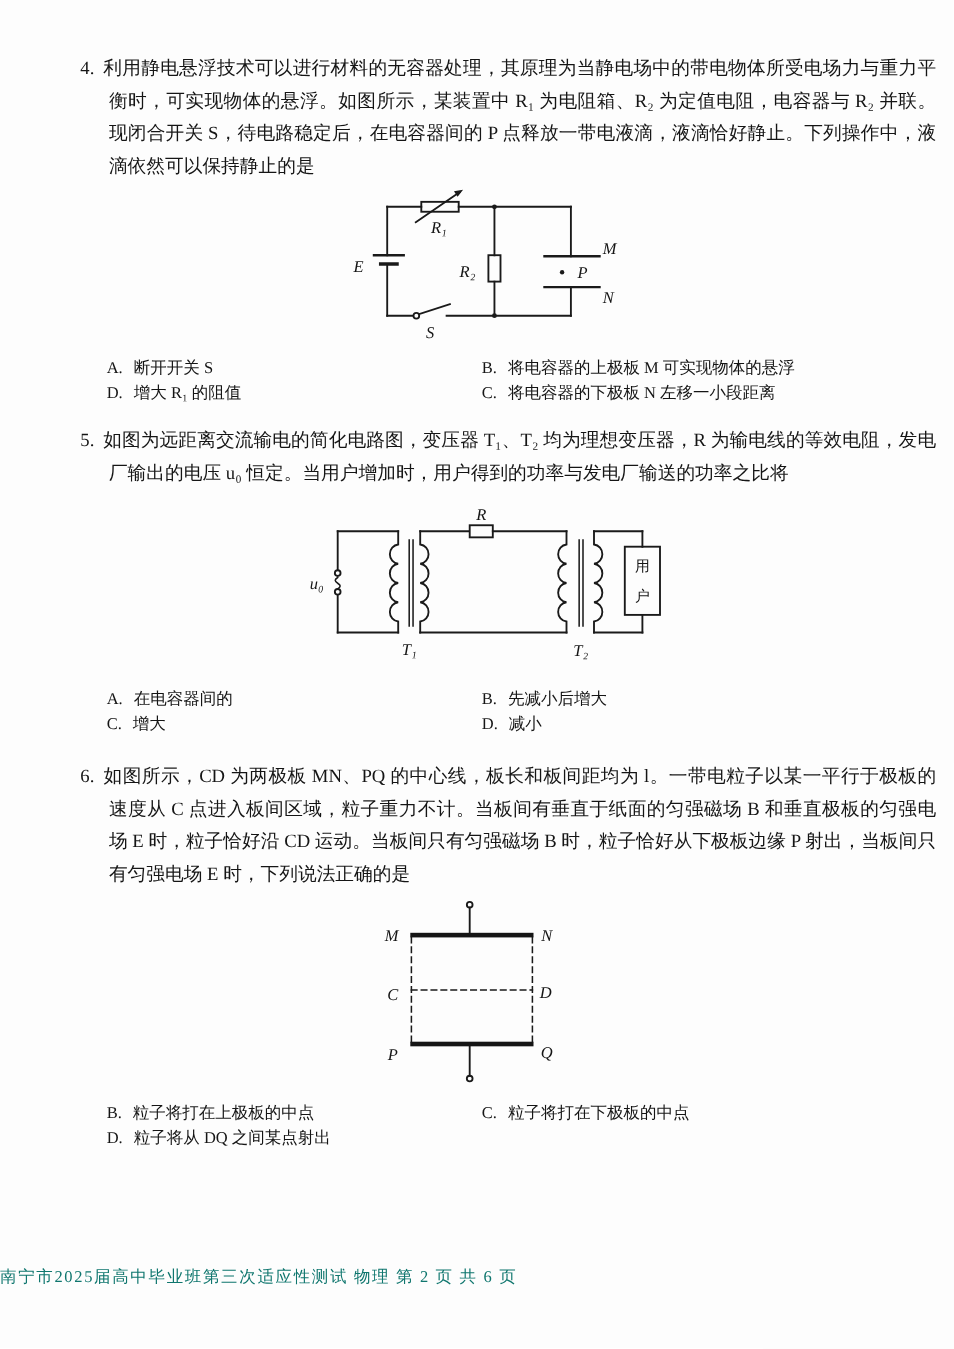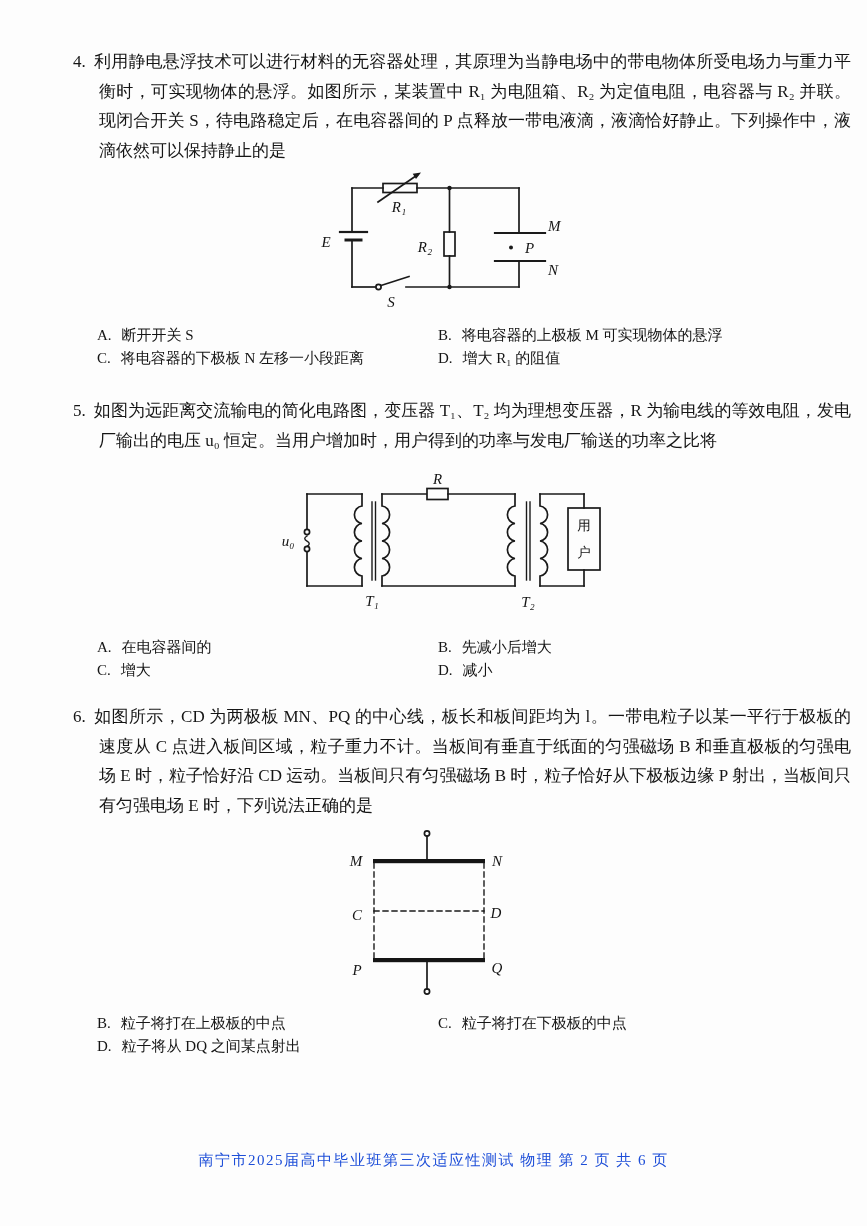--- a/index.html
+++ b/index.html
@@ -15,21 +15,21 @@
   .q-text {
     margin:0;
     width:752px;
     font-size:17px;
     line-height:29.5px;
     text-align:justify;
     padding-left:26px;
     text-indent:-26px;
   }
   .q-num { margin-right:8px; }
-  .question.q5 { margin-top:27px; }
+  .question.q5 { margin-top:16px; }
   .question.q6 { margin-top:21px; }
   .figure { line-height:0; }
   .fig-q4 { margin:6px 0 13px 242px; }
   .fig-q5 { margin:13px 0 23px 202px; }
   .fig-q6 { margin:5px 0 12px 265px; }
   .opts {
     margin-left:24px;
     display:grid;
     grid-template-columns:341px auto;
     row-gap:1px;
@@ -45,24 +45,24 @@
   }
   svg .cjk {
     font-style:normal;
     font-size:13.5px;
     fill:#151515;
   }
   .footer {
     position:absolute;
     top:1151px; left:0;
     width:100%;
-    text-align:center;
+    text-align:left;
     font-size:15px;
     letter-spacing:1.5px;
-    color:#1d4ed8;
+    color:#0f766e;
   }
 </style>
 </head>
 <body>
 
 <div class="page">
   <div class="content">
 
     <section class="question q4">
       <p class="q-text"><span class="q-num">4.</span><span>利用静电悬浮技术可以进行材料的无容器处理，其原理为当静电场中的带电物体所受电场力与重力平衡时，可实现物体的悬浮。如图所示，某装置中 R₁ 为电阻箱、R₂ 为定值电阻，电容器与 R₂ 并联。现闭合开关 S，待电路稳定后，在电容器间的 P 点释放一带电液滴，液滴恰好静止。下列操作中，液滴依然可以保持静止的是</span></p>
@@ -114,22 +114,22 @@
             <text x="233" y="60">M</text>
             <text x="210" y="82">P</text>
             <text x="233" y="104">N</text>
           </g>
         </svg>
       </div>
 
       <div class="opts">
         <div class="opt"><span class="opt-key">A.</span><span class="opt-text">断开开关 S</span></div>
         <div class="opt"><span class="opt-key">B.</span><span class="opt-text">将电容器的上极板 M 可实现物体的悬浮</span></div>
+        <div class="opt"><span class="opt-key">D.</span><span class="opt-text">增大 R₁ 的阻值</span></div>
         <div class="opt"><span class="opt-key">C.</span><span class="opt-text">将电容器的下极板 N 左移一小段距离</span></div>
-        <div class="opt"><span class="opt-key">D.</span><span class="opt-text">增大 R₁ 的阻值</span></div>
       </div>
     </section>
 
     <section class="question q5">
       <p class="q-text"><span class="q-num">5.</span><span>如图为远距离交流输电的简化电路图，变压器 T₁、T₂ 均为理想变压器，R 为输电线的等效电阻，发电厂输出的电压 u₀ 恒定。当用户增加时，用户得到的功率与发电厂输送的功率之比将</span></p>
 
       <div class="figure fig-q5">
         <svg width="335" height="145" viewBox="0 0 335 145">
           <g stroke="#1a1a1a" stroke-width="1.7" fill="none" stroke-linecap="square">
             <g>

